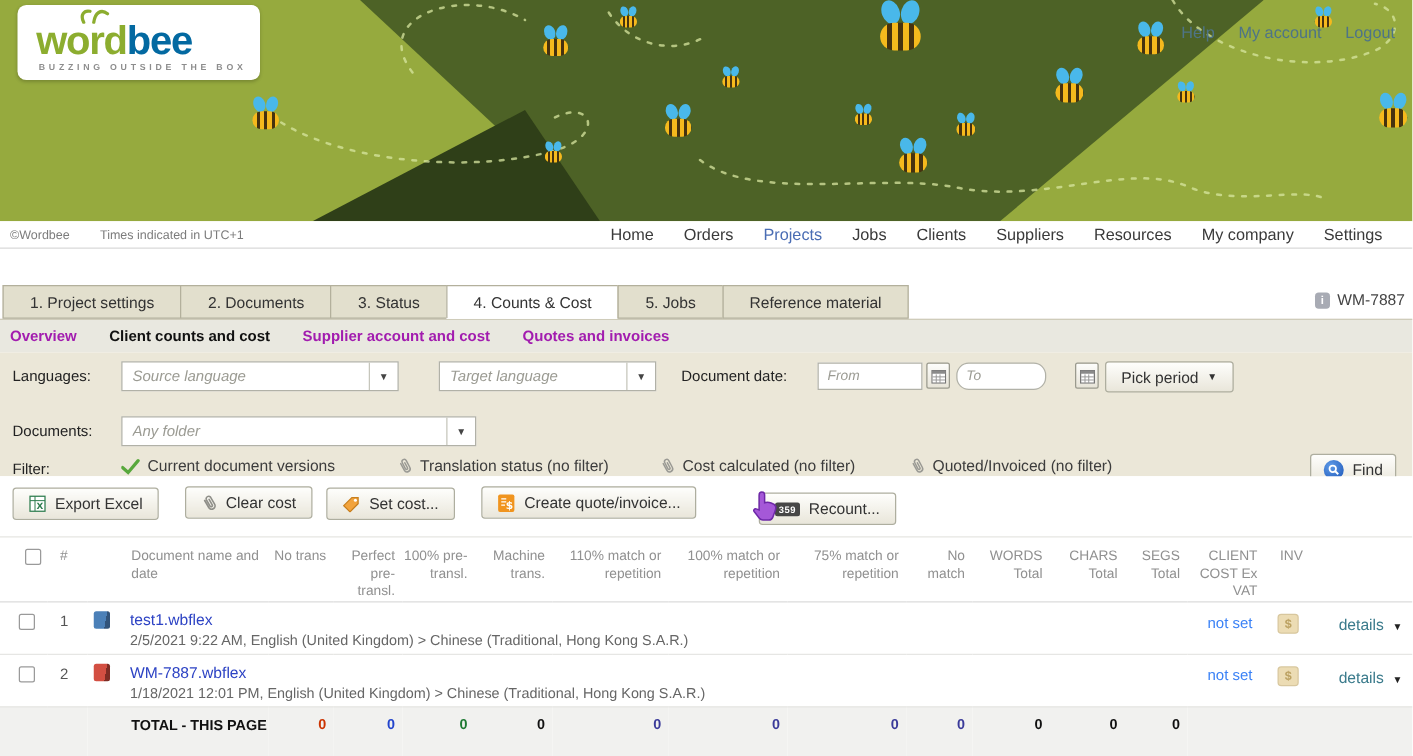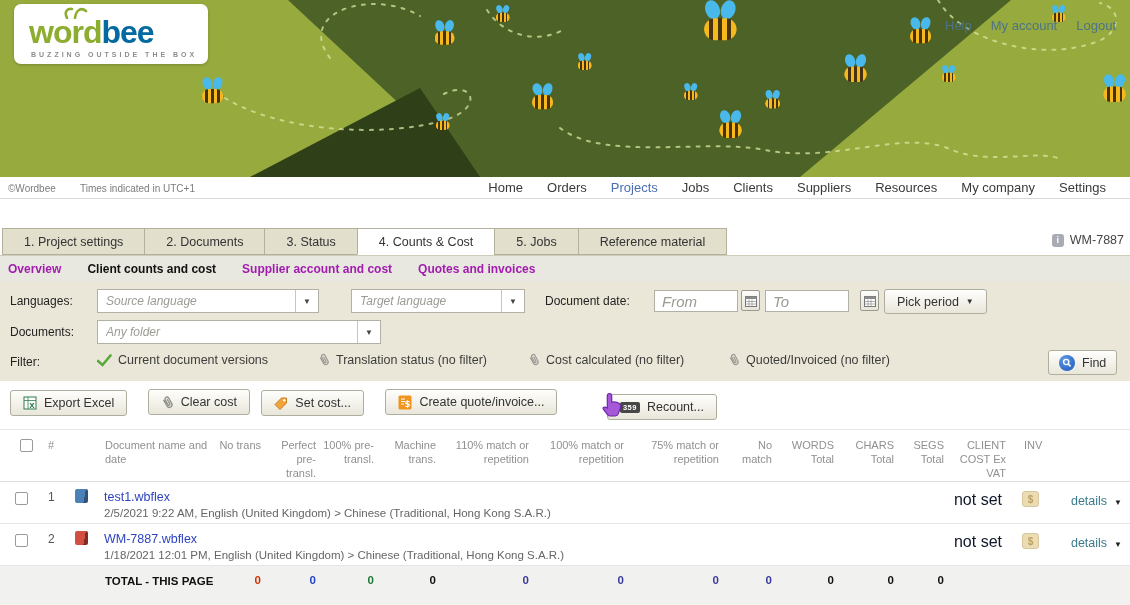--- a/index.html
+++ b/index.html
@@ -52,30 +52,30 @@
 
   
   .subtabs{height:27px;background:#e9e8e0;display:flex;align-items:center;padding-left:8px;gap:26px;
            border-top:1px solid #cfccba}
   .subtabs span{font-size:12px;font-weight:bold;color:#a21caf;cursor:pointer}
   .subtabs span.active{color:#111}
 
   
   .filters{background:#ebe7d8;height:99px;padding-top:5px;position:relative}
   .frow{position:relative;height:29px}
-  .frow2{position:relative;height:27px;margin-top:3px}
+  .frow2{position:relative;height:27px;margin-top:16px}
   .frow3{position:relative;height:27px;margin-top:3px}
   .flabel{position:absolute;font-size:12px;color:#222}
   .combo{position:absolute;display:flex;height:24px;background:#fff;border:1px solid #b1b1a7}
   .combo input{flex:1;border:none;outline:none;padding:0 8px;font-size:12px;min-width:0;
                font-family:inherit;color:#333;background:transparent}
   input::placeholder{color:#9b9b93;font-style:italic}
   .dd{width:23px;border-left:1px solid #c6c6bc;display:flex;align-items:center;
       justify-content:center;font-size:8px;color:#444;cursor:pointer}
-  .dateinput{position:absolute;height:22px;border:1px solid #b1b1a7;padding:0 7px;font-size:15px;
+  .dateinput{position:absolute;height:22px;border:1px solid #b1b1a7;padding:0 7px;font-size:11px;
              font-family:inherit;color:#333;outline:none}
   .calbtn{position:absolute;width:19px;height:21px;border:1px solid #9a9a8e;border-radius:2px;
           background:linear-gradient(#fdfdfb,#e7e4d8);display:flex;align-items:center;
           justify-content:center;cursor:pointer}
   .btn{display:inline-flex;align-items:center;gap:7px;height:26px;padding:0 12px;
        background:linear-gradient(#fefefc,#e9e6da);border:1px solid #aeae9f;border-radius:3px;
        font-size:12.5px;color:#333;cursor:pointer;white-space:nowrap}
   .pickbtn{position:absolute;left:884px;top:2px;height:25px}
   .findbtn{position:absolute;left:1048px;top:1px;height:25px;padding:0 10px}
   .chip{position:absolute;top:4px;display:flex;align-items:center;gap:6px;font-size:12.5px;
@@ -101,21 +101,21 @@
       border-radius:2px;cursor:pointer}
   .cbcell{padding-left:15px;vertical-align:top;padding-top:9px}
   tbody tr.datarow{height:42px;border-bottom:1px solid #e6e6e4}
   td.numcell{font-size:12px;color:#555;vertical-align:top;padding:8px 0 0 10px}
   td.namecell{vertical-align:top;padding:5px 0 0 5px;white-space:nowrap;overflow:visible}
   .docic{display:inline-block;width:13px;height:14px;border-radius:2px;vertical-align:top;margin-top:2px}
   .docic.blue{background:linear-gradient(100deg,#4b80b8 70%,#31537a 70%)}
   .docic.red{background:linear-gradient(100deg,#d34f42 70%,#7e2c24 70%)}
   .doclink{color:#2d43c4;font-size:12.5px;text-decoration:none;margin-left:16px;cursor:pointer}
   .docmeta{margin-left:29px;font-size:11.5px;color:#666;padding-top:2px}
-  td.costcell{vertical-align:top;padding:9px 10px 0 0;text-align:right;font-size:16px;color:#0f172a}
+  td.costcell{vertical-align:top;padding:9px 10px 0 0;text-align:right;font-size:12px;color:#3b82f6}
   td.invcell{vertical-align:top;padding:7px 0 0 10px}
   .invic{display:inline-flex;width:17px;height:16px;background:#ecdcb4;border:1px solid #d8c79e;
          border-radius:3px;color:#bca263;font-size:10px;font-weight:bold;align-items:center;
          justify-content:center;cursor:pointer}
   td.detcell{vertical-align:top;padding:9px 8px 0 0;text-align:right;white-space:nowrap}
   .detlink{color:#3b7b8c;font-size:12.5px;cursor:pointer}
   .detarr{font-size:8px;color:#222;margin-left:7px;cursor:pointer}
   tr.totalrow{height:46px;background:#f1f1ef;border-top:1px solid #c9c9c9}
   tr.totalrow td{vertical-align:top;padding-top:8px}
   .totallabel{font-size:11.5px;font-weight:bold;color:#111;line-height:1.25;padding-left:35px}
@@ -281,21 +281,21 @@
     </div>
     <span class="flabel" style="left:545px;top:7px">Document date:</span>
     <input class="dateinput" style="left: 654px; top: 3px; width: 84px;" placeholder="From">
     <span class="calbtn" style="left:741px;top:3px">
       <svg width="12" height="12">
         <rect x="0.5" y="1.5" width="11" height="10" fill="#fff" stroke="#777"></rect>
         <rect x="0.5" y="1.5" width="11" height="2.5" fill="#8a8a8a"></rect>
         <path d="M1 6.5h10M1 9h10M4 4.5v7M7 4.5v7" stroke="#999" stroke-width="0.8"></path>
       </svg>
     </span>
-    <input class="dateinput" style="left: 765px; top: 3px; width: 84px;" placeholder="To">
+    <input class="dateinput" style="left: 765px; top: 3px; width: 72px; border-radius: 10px;" placeholder="To">
     <span class="calbtn" style="left:860px;top:3px">
       <svg width="12" height="12">
         <rect x="0.5" y="1.5" width="11" height="10" fill="#fff" stroke="#777"></rect>
         <rect x="0.5" y="1.5" width="11" height="2.5" fill="#8a8a8a"></rect>
         <path d="M1 6.5h10M1 9h10M4 4.5v7M7 4.5v7" stroke="#999" stroke-width="0.8"></path>
       </svg>
     </span>
     <span class="btn pickbtn">
       <span>Pick period</span>
       <span style="font-size:8px">▼</span>

